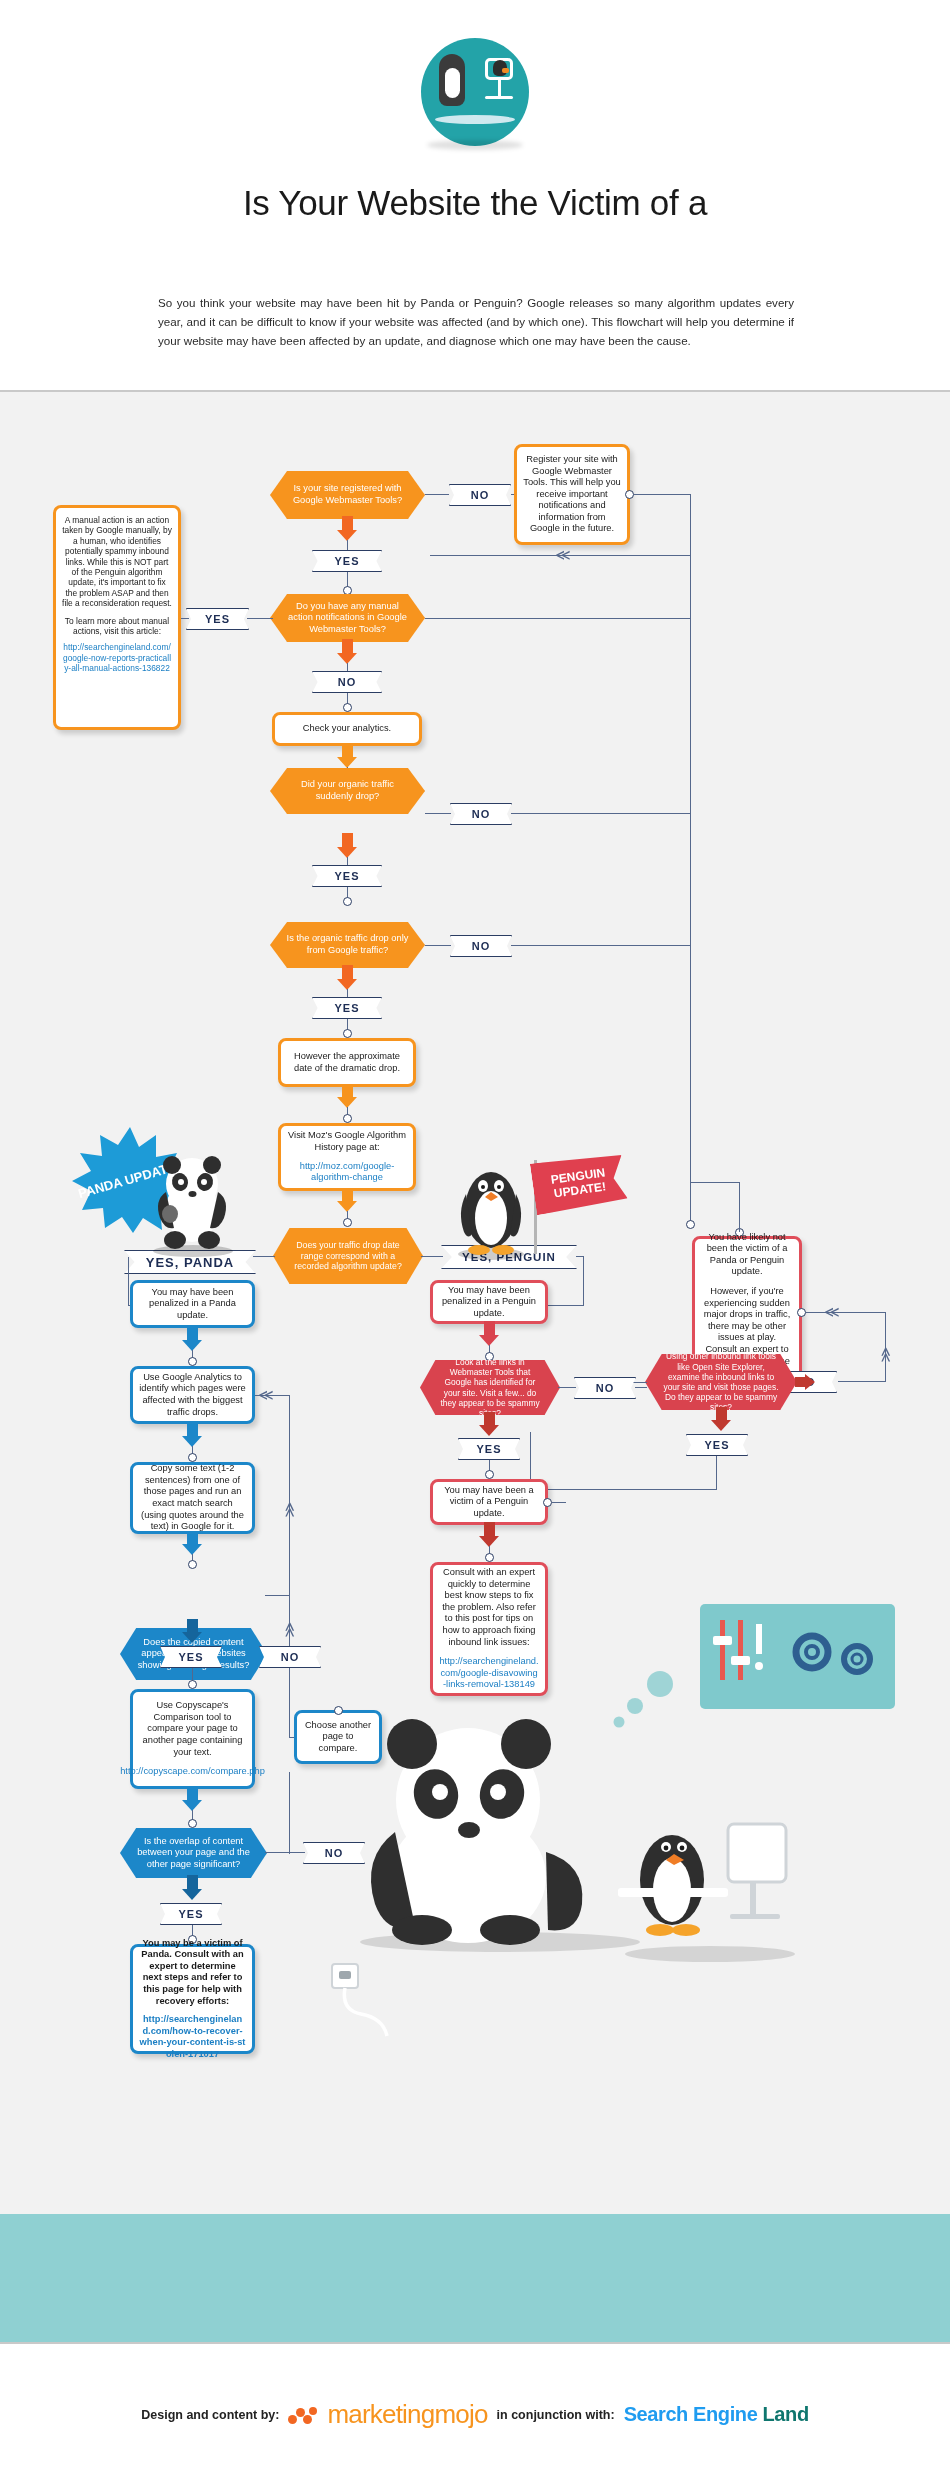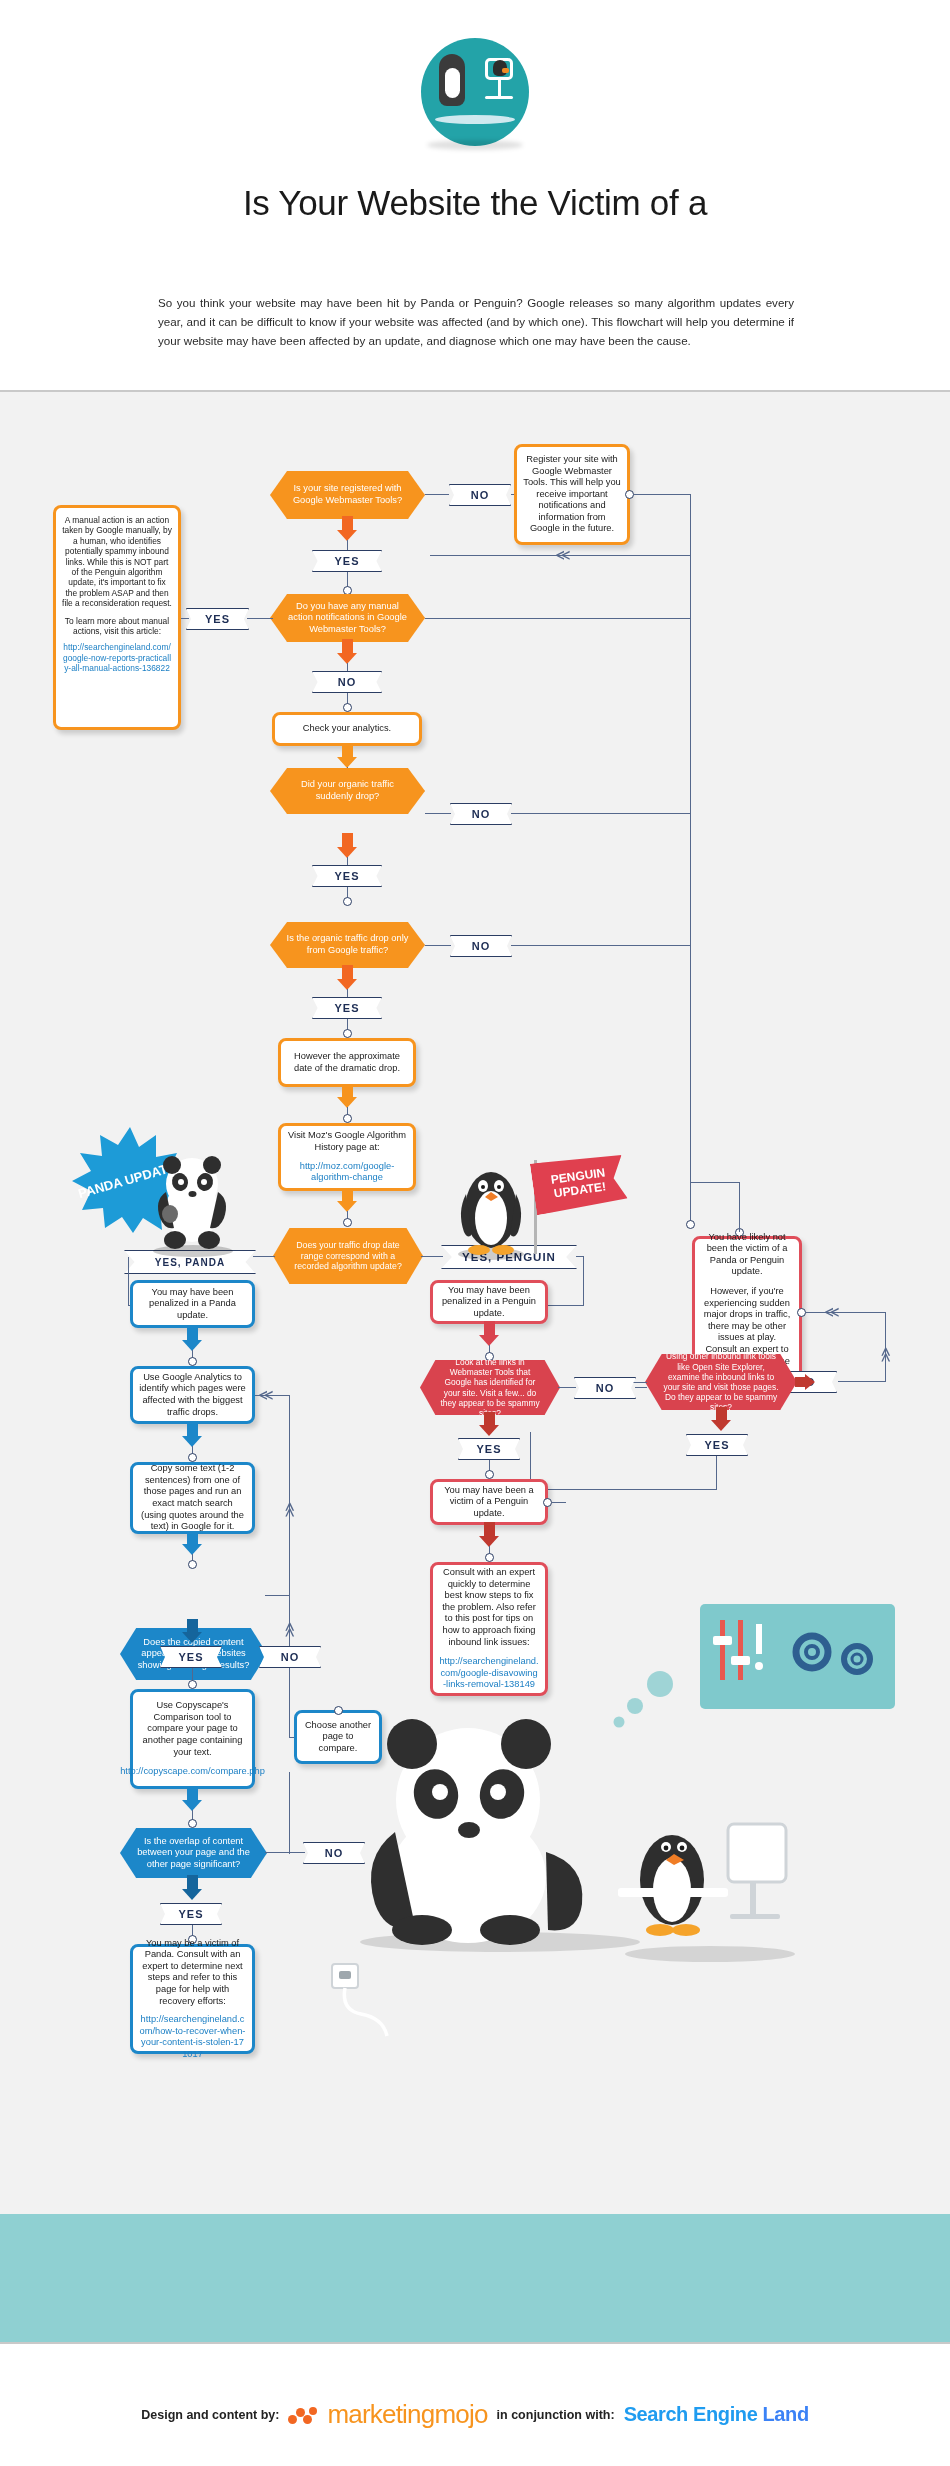--- a/index.html
+++ b/index.html
@@ -61,21 +61,21 @@
      display:flex; align-items:center; justify-content:center; gap:9px; }
   .f-label { font-size:12.5px; color:#222; font-weight:600; }
   .mm-dots { display:inline-block; position:relative; width:30px; height:18px; }
   .mm-dots i { position:absolute; background:#f26722; border-radius:50%; display:block; }
   .mm-dots i:nth-child(1){ width:9px;height:9px; left:0; top:9px;}
   .mm-dots i:nth-child(2){ width:9px;height:9px; left:8px; top:2px;}
   .mm-dots i:nth-child(3){ width:9px;height:9px; left:15px; top:9px;}
   .mm-dots i:nth-child(4){ width:8px;height:8px; left:21px; top:1px;}
   .mm-text { font-size:26px; color:#f7941e; font-weight:400; letter-spacing:-0.8px; }
   .sel-text { font-size:20px; font-weight:700; letter-spacing:-0.4px; }
-  .sel-text .b { color:#1f9cf0; } .sel-text .g { color:#3b82f6; }
+  .sel-text .b { color:#1f9cf0; } .sel-text .g { color:#0f766e; }
 
   
   .node { position:absolute; display:flex; align-items:center; justify-content:center;
     text-align:center; color:#1a1a1a; background:#fff; }
   .rbox { border-radius:8px; border:3px solid #f7941e;
     box-shadow:3px 4px 5px rgba(0,0,0,.16); padding:7px 6px; }
   .rbox.blue { border-color:#1c87c9; }
   .rbox.red  { border-color:#e04e5a; }
   .rbox .txt { font-size:9.3px; line-height:11.6px; }
 
@@ -282,21 +282,21 @@
       <div class="head" style="top:13px;border-top:11px solid #f7941e;"></div>
     </div>
     <div class="ln v" style="left:347px; top:819px; height:11px;"></div>
     <div class="dot" style="left:343px; top:826px;"></div>
 
     <div class="hexa" style="left:273px; top:836px; width:150px; height:56px; font-size:8.8px; line-height:10.6px;">
       <span>Does your traffic drop date range correspond with a recorded algorithm update?</span>
     </div>
 
     <div class="ln h" style="left:253px; top:864px; width:22px;"></div>
-    <div class="ribbon" style="left:124px; top:858px; width:132px; height:24px; font-size:10px;">
+    <div class="ribbon" style="left:124px; top:858px; width:132px; height:24px; font-size:13px;">
       <span>YES, PANDA</span>
     </div>
     <div class="ln v" style="left:128px; top:865px; height:49px;"></div>
     <div class="ln h" style="left:128px; top:913px; width:52px;"></div>
 
     <div class="ln h" style="left:421px; top:864px; width:22px;"></div>
     <div class="ribbon" style="left:441px; top:853px; width:136px; height:24px; font-size:11.5px;">
       <span>YES, PENGUIN</span>
     </div>
     <div class="ln h" style="left:576px; top:864px; width:8px;"></div>
@@ -475,21 +475,21 @@
     <div class="farrow" style="left:182px; top:1483px;">
       <div class="stem" style="height:14px;background:#15659c;"></div>
       <div class="head" style="top:14px;border-top:11px solid #15659c;"></div>
     </div>
     <div class="ribbon" style="left:160px; top:1511px; width:62px;">
       <span>YES</span>
     </div>
     <div class="ln v" style="left:192px; top:1533px; height:16px;"></div>
     <div class="dot" style="left:188px; top:1543px;"></div>
 
-    <div class="node rbox blue" style="left:130px; top:1552px; width:125px; height:110px; flex-direction:column;">
+    <div class="node rbox blue" style="left:130px; top:1552px; width:125px; height:110px; flex-direction:column;font-weight:bold;">
       <div class="txt">You may be a victim of Panda. Consult with an expert to determine next steps and refer to this page for help with recovery efforts:</div>
       <div class="txt link" style="margin-top:7px;word-break:break-all;">http://searchengineland.com/how-to-recover-when-your-content-is-stolen-171017</div>
     </div>
 
     <div class="node rbox red" style="left:430px; top:888px; width:118px; height:44px;">
       <div class="txt">You may have been penalized in a Penguin update.</div>
     </div>
     <div class="farrow" style="left:479px; top:929px;">
       <div class="stem" style="height:14px;background:#d9434e;"></div>
       <div class="head" style="top:14px;border-top:11px solid #d9434e;"></div>

